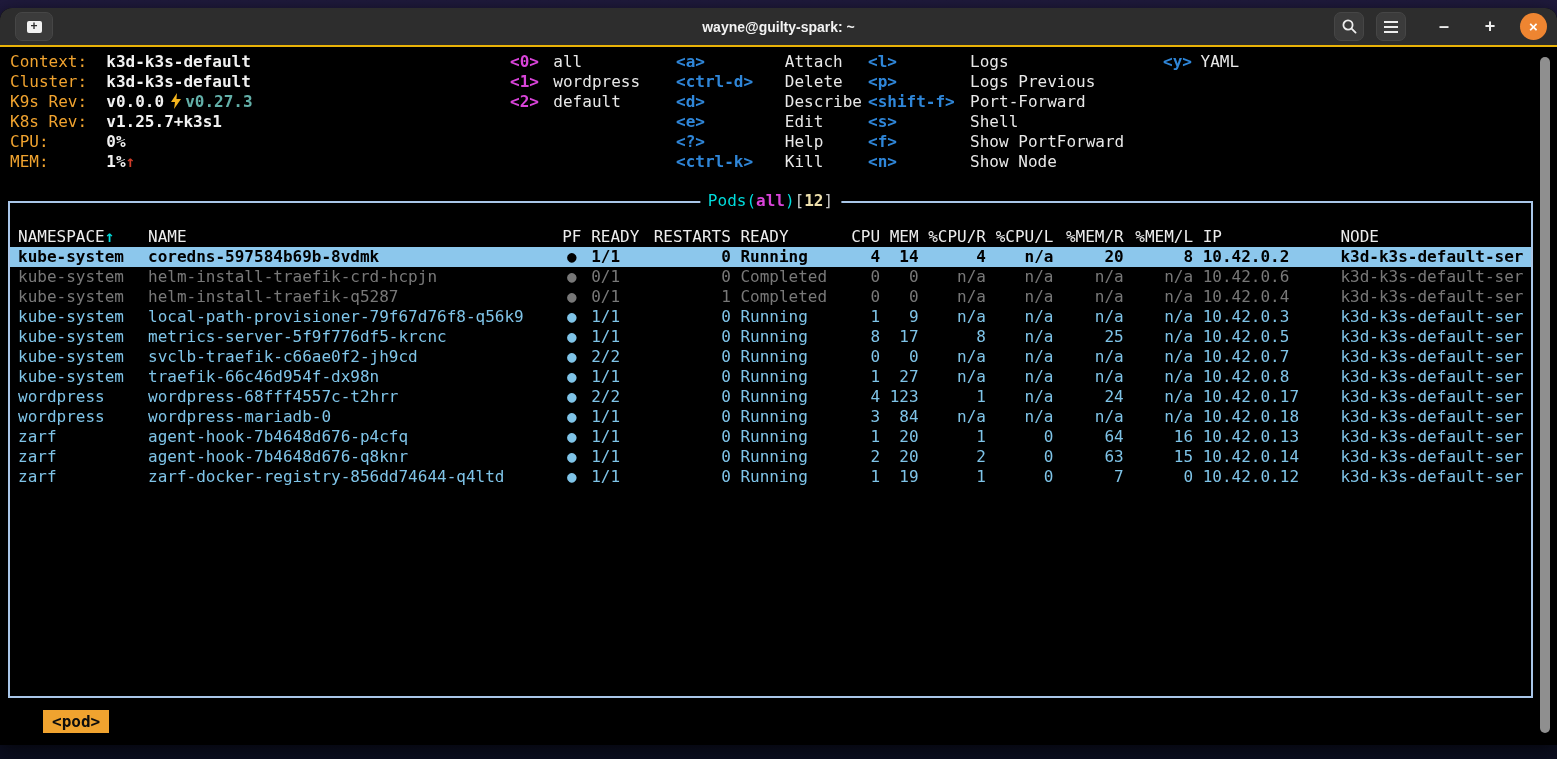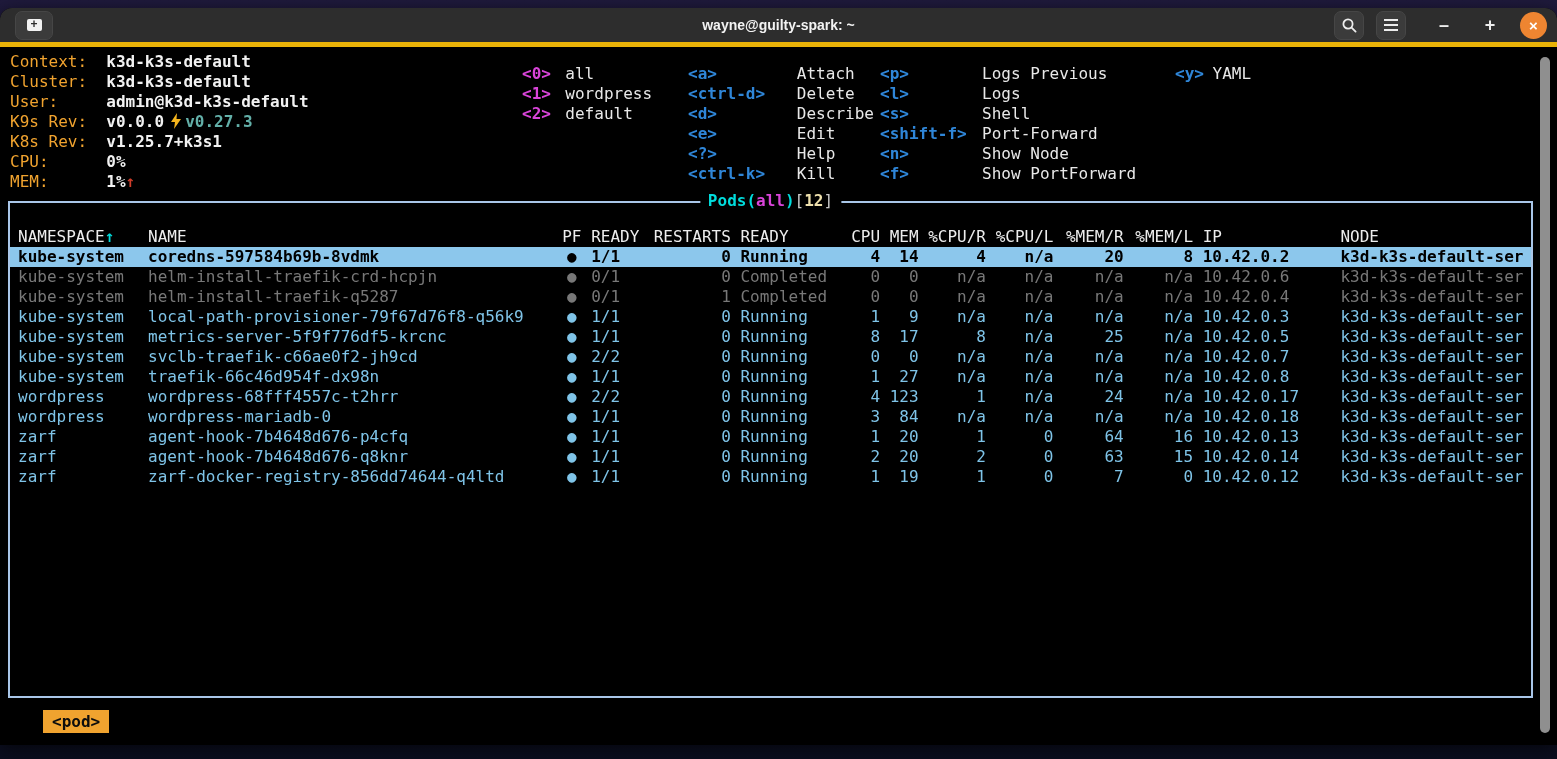--- a/index.html
+++ b/index.html
@@ -7,21 +7,21 @@
     --cyan:#00dcdc; --cream:#eee0ac; --row-blue:#7fc4e8; --selected-bg:#8cc7ec;
     --gray:#787878; --border-blue:#a9c6e8; --red:#cf3d2a; --close-orange:#ee8531;
   }
   *{box-sizing:border-box}
   html,body{margin:0;padding:0}
   body{width:1557px;height:759px;overflow:hidden;font-family:"DejaVu Sans Mono",monospace;}
   .desktop{width:1557px;height:759px;background:linear-gradient(180deg,#1f1a3c 0%,#14122b 40%,#0b0e1f 100%);position:relative;}
   .window{position:absolute;top:8px;left:0;right:0;bottom:14px;border-radius:12px 12px 0 0;overflow:hidden;background:#000;box-shadow:0 4px 18px rgba(0,0,0,.6);}
 
   
-  .titlebar{height:39px;background:#2d2d2d;position:relative;display:flex;align-items:center;font-family:"Liberation Sans",sans-serif;border-bottom:5px solid #eab308;}
+  .titlebar{height:39px;background:#2d2d2d;position:relative;display:flex;align-items:center;font-family:"Liberation Sans",sans-serif;border-bottom:2px solid #eab308;}
   .tb-title{position:absolute;left:0;right:0;text-align:center;color:#f3f3f3;font-weight:bold;font-size:14px;pointer-events:none;}
   .tb-btn{width:30px;height:29px;background:#3b3b3b;border:1px solid #464646;border-radius:7px;display:flex;align-items:center;justify-content:center;padding:0;cursor:pointer;}
   .newtab-btn{margin-left:15px;width:38px;}
   .tab-glyph{width:15px;height:12px;background:#f2f2f2;border-radius:2px;position:relative;display:inline-block;}
   .tab-glyph::after{content:"+";position:absolute;left:0;right:0;top:-1px;bottom:0;color:#2d2d2d;font-size:12px;font-weight:bold;line-height:12px;text-align:center;}
   .tb-right{margin-left:auto;display:flex;align-items:center;margin-right:10px;z-index:2;}
   .burger{width:14px;height:2px;background:#ededed;display:inline-block;box-shadow:0 -5px 0 #ededed,0 5px 0 #ededed;}
   .ghost-btn{background:none;border:none;color:#ededed;font-size:18px;font-weight:bold;width:24px;padding:0;cursor:pointer;font-family:"Liberation Sans",sans-serif;}
   .close-btn{width:27px;height:27px;border-radius:50%;background:var(--close-orange);border:none;color:#fff;font-weight:bold;font-size:15px;display:flex;align-items:center;justify-content:center;padding:0;cursor:pointer;}
   .mr12{margin-right:12px}.mr26{margin-right:26px}.mr22{margin-right:22px}.mr18{margin-right:18px}
@@ -30,36 +30,36 @@
   .terminal{position:relative;height:calc(100% - 40px);background:#000;font:16px/20px "DejaVu Sans Mono",monospace;color:#e8e8e8;}
   .k9s-header{position:relative;height:148px;}
   .info{position:absolute;left:10px;top:5px;}
   .info-row{height:20px;white-space:pre;}
   .lbl{display:inline-block;width:10ch;color:var(--orange);}
   .val{font-weight:bold;color:#f2f2f2;}
   .upg{font-weight:bold;color:var(--teal);}
   .trend-up{font-weight:bold;color:var(--red);}
   .bolt{display:inline-block;vertical-align:-2px;margin:0 3px 0 6px;}
 
-  .hk{position:absolute;top:17px;margin-left:12px;}
+  .hk{position:absolute;top:5px;}
   .hk1{left:510px}.hk2{left:676px}.hk3{left:868px}.hk4{left:1163px}
   .hk-row{height:20px;white-space:pre;}
   .hk-key{font-weight:bold;display:inline-block;}
   .hk1 .hk-key{color:var(--magenta);width:4.5ch;}
   .hk2 .hk-key{color:var(--blue);width:11.3ch;}
   .hk3 .hk-key{color:var(--blue);width:10.6ch;}
   .hk4 .hk-key{color:var(--blue);width:3.9ch;}
   .hk-label{color:#e8e8e8;}
 
   .logo{position:absolute;top:6px;right:30px;margin:0;color:var(--orange);font:bold 16px/20px "DejaVu Sans Mono",monospace;white-space:pre;}
 
   
   .frame{position:absolute;left:8px;right:24px;top:154px;bottom:46px;border:2px solid var(--border-blue);}
   .frame-title{position:absolute;top:-12px;left:50%;transform:translateX(-50%);background:#000;padding:0 8px;white-space:nowrap;}
-  .t-res,.t-p{color:var(--cyan);font-weight:bold;}
+  .t-res,.t-p{color:var(--cyan);font-weight:normal;}
   .t-scope{color:var(--magenta);font-weight:bold;}
   .t-b{color:#c9c9c9;}
   .t-count{color:var(--cream);font-weight:bold;}
 
   .grid{display:grid;grid-template-columns:12.5ch 42ch 2ch 5.5ch 8ch 10.5ch 3ch 3ch 6ch 6ch 6.3ch 6.2ch 13.3ch minmax(0,1fr);column-gap:1ch;height:20px;align-items:center;padding-left:8px;}
   .thead{margin-top:24px;color:#ededed;}
   .cell{white-space:nowrap;overflow:hidden;}
   .al{text-align:left}.ar{text-align:right}.ac{text-align:center}
   .sort{color:var(--cyan);font-weight:bold;}
   .row{color:var(--row-blue);cursor:pointer;}
@@ -96,21 +96,20 @@
             <span>×</span>
           </button>
       </div>
     </div>
 
     <div class="terminal">
       <div class="k9s-header">
         <div class="info" id="info">
             <div class="info-row"><span class="lbl">Context:</span><span class="val">k3d-k3s-default</span></div>
             <div class="info-row"><span class="lbl">Cluster:</span><span class="val">k3d-k3s-default</span></div>
-            <div class="info-row"><span class="lbl">User:</span><span class="val">admin@k3d-k3s-default</span></div>
             <div class="info-row"><span class="lbl">K9s Rev:</span><span class="val">v0.0.0</span><svg class="bolt" width="12" height="16" viewBox="0 0 12 16">
                 <polygon points="7,0 1,9 5,9 4,16 11,6 6.5,6" fill="#f5b51e"></polygon>
               </svg><span class="upg">v0.27.3</span></div>
             <div class="info-row"><span class="lbl">K8s Rev:</span><span class="val">v1.25.7+k3s1</span></div>
             <div class="info-row"><span class="lbl">CPU:</span><span class="val">0%</span></div>
             <div class="info-row"><span class="lbl">MEM:</span><span class="val">1%</span><span class="trend-up">↑</span></div>
           </div>
         <div class="hk hk1" id="hk-ns">
             <div class="hk-row"><span class="hk-key">&lt;0&gt;</span><span class="hk-label">all</span></div>
             <div class="hk-row"><span class="hk-key">&lt;1&gt;</span><span class="hk-label">wordpress</span></div>
@@ -118,26 +117,26 @@
           </div>
         <div class="hk hk2" id="hk-a1">
             <div class="hk-row"><span class="hk-key">&lt;a&gt;</span><span class="hk-label">Attach</span></div>
             <div class="hk-row"><span class="hk-key">&lt;ctrl-d&gt;</span><span class="hk-label">Delete</span></div>
             <div class="hk-row"><span class="hk-key">&lt;d&gt;</span><span class="hk-label">Describe</span></div>
             <div class="hk-row"><span class="hk-key">&lt;e&gt;</span><span class="hk-label">Edit</span></div>
             <div class="hk-row"><span class="hk-key">&lt;?&gt;</span><span class="hk-label">Help</span></div>
             <div class="hk-row"><span class="hk-key">&lt;ctrl-k&gt;</span><span class="hk-label">Kill</span></div>
           </div>
         <div class="hk hk3" id="hk-a2">
+            <div class="hk-row"><span class="hk-key">&lt;l&gt;</span><span class="hk-label">Logs</span></div>
             <div class="hk-row"><span class="hk-key">&lt;p&gt;</span><span class="hk-label">Logs Previous</span></div>
-            <div class="hk-row"><span class="hk-key">&lt;l&gt;</span><span class="hk-label">Logs</span></div>
+            <div class="hk-row"><span class="hk-key">&lt;shift-f&gt;</span><span class="hk-label">Port-Forward</span></div>
             <div class="hk-row"><span class="hk-key">&lt;s&gt;</span><span class="hk-label">Shell</span></div>
-            <div class="hk-row"><span class="hk-key">&lt;shift-f&gt;</span><span class="hk-label">Port-Forward</span></div>
+            <div class="hk-row"><span class="hk-key">&lt;f&gt;</span><span class="hk-label">Show PortForward</span></div>
             <div class="hk-row"><span class="hk-key">&lt;n&gt;</span><span class="hk-label">Show Node</span></div>
-            <div class="hk-row"><span class="hk-key">&lt;f&gt;</span><span class="hk-label">Show PortForward</span></div>
           </div>
         <div class="hk hk4" id="hk-a3">
             <div class="hk-row"><span class="hk-key">&lt;y&gt;</span><span class="hk-label">YAML</span></div>
           </div>
       </div>
 
       <div class="frame">
         <div class="frame-title"><span class="t-res">Pods</span><span class="t-p">(</span><span class="t-scope">all</span><span class="t-p">)</span><span class="t-b">[</span><span class="t-count">12</span><span class="t-b">]</span></div>
         <div class="grid thead" id="thead">
             <span class="cell al">NAMESPACE<span class="sort">↑</span></span>

